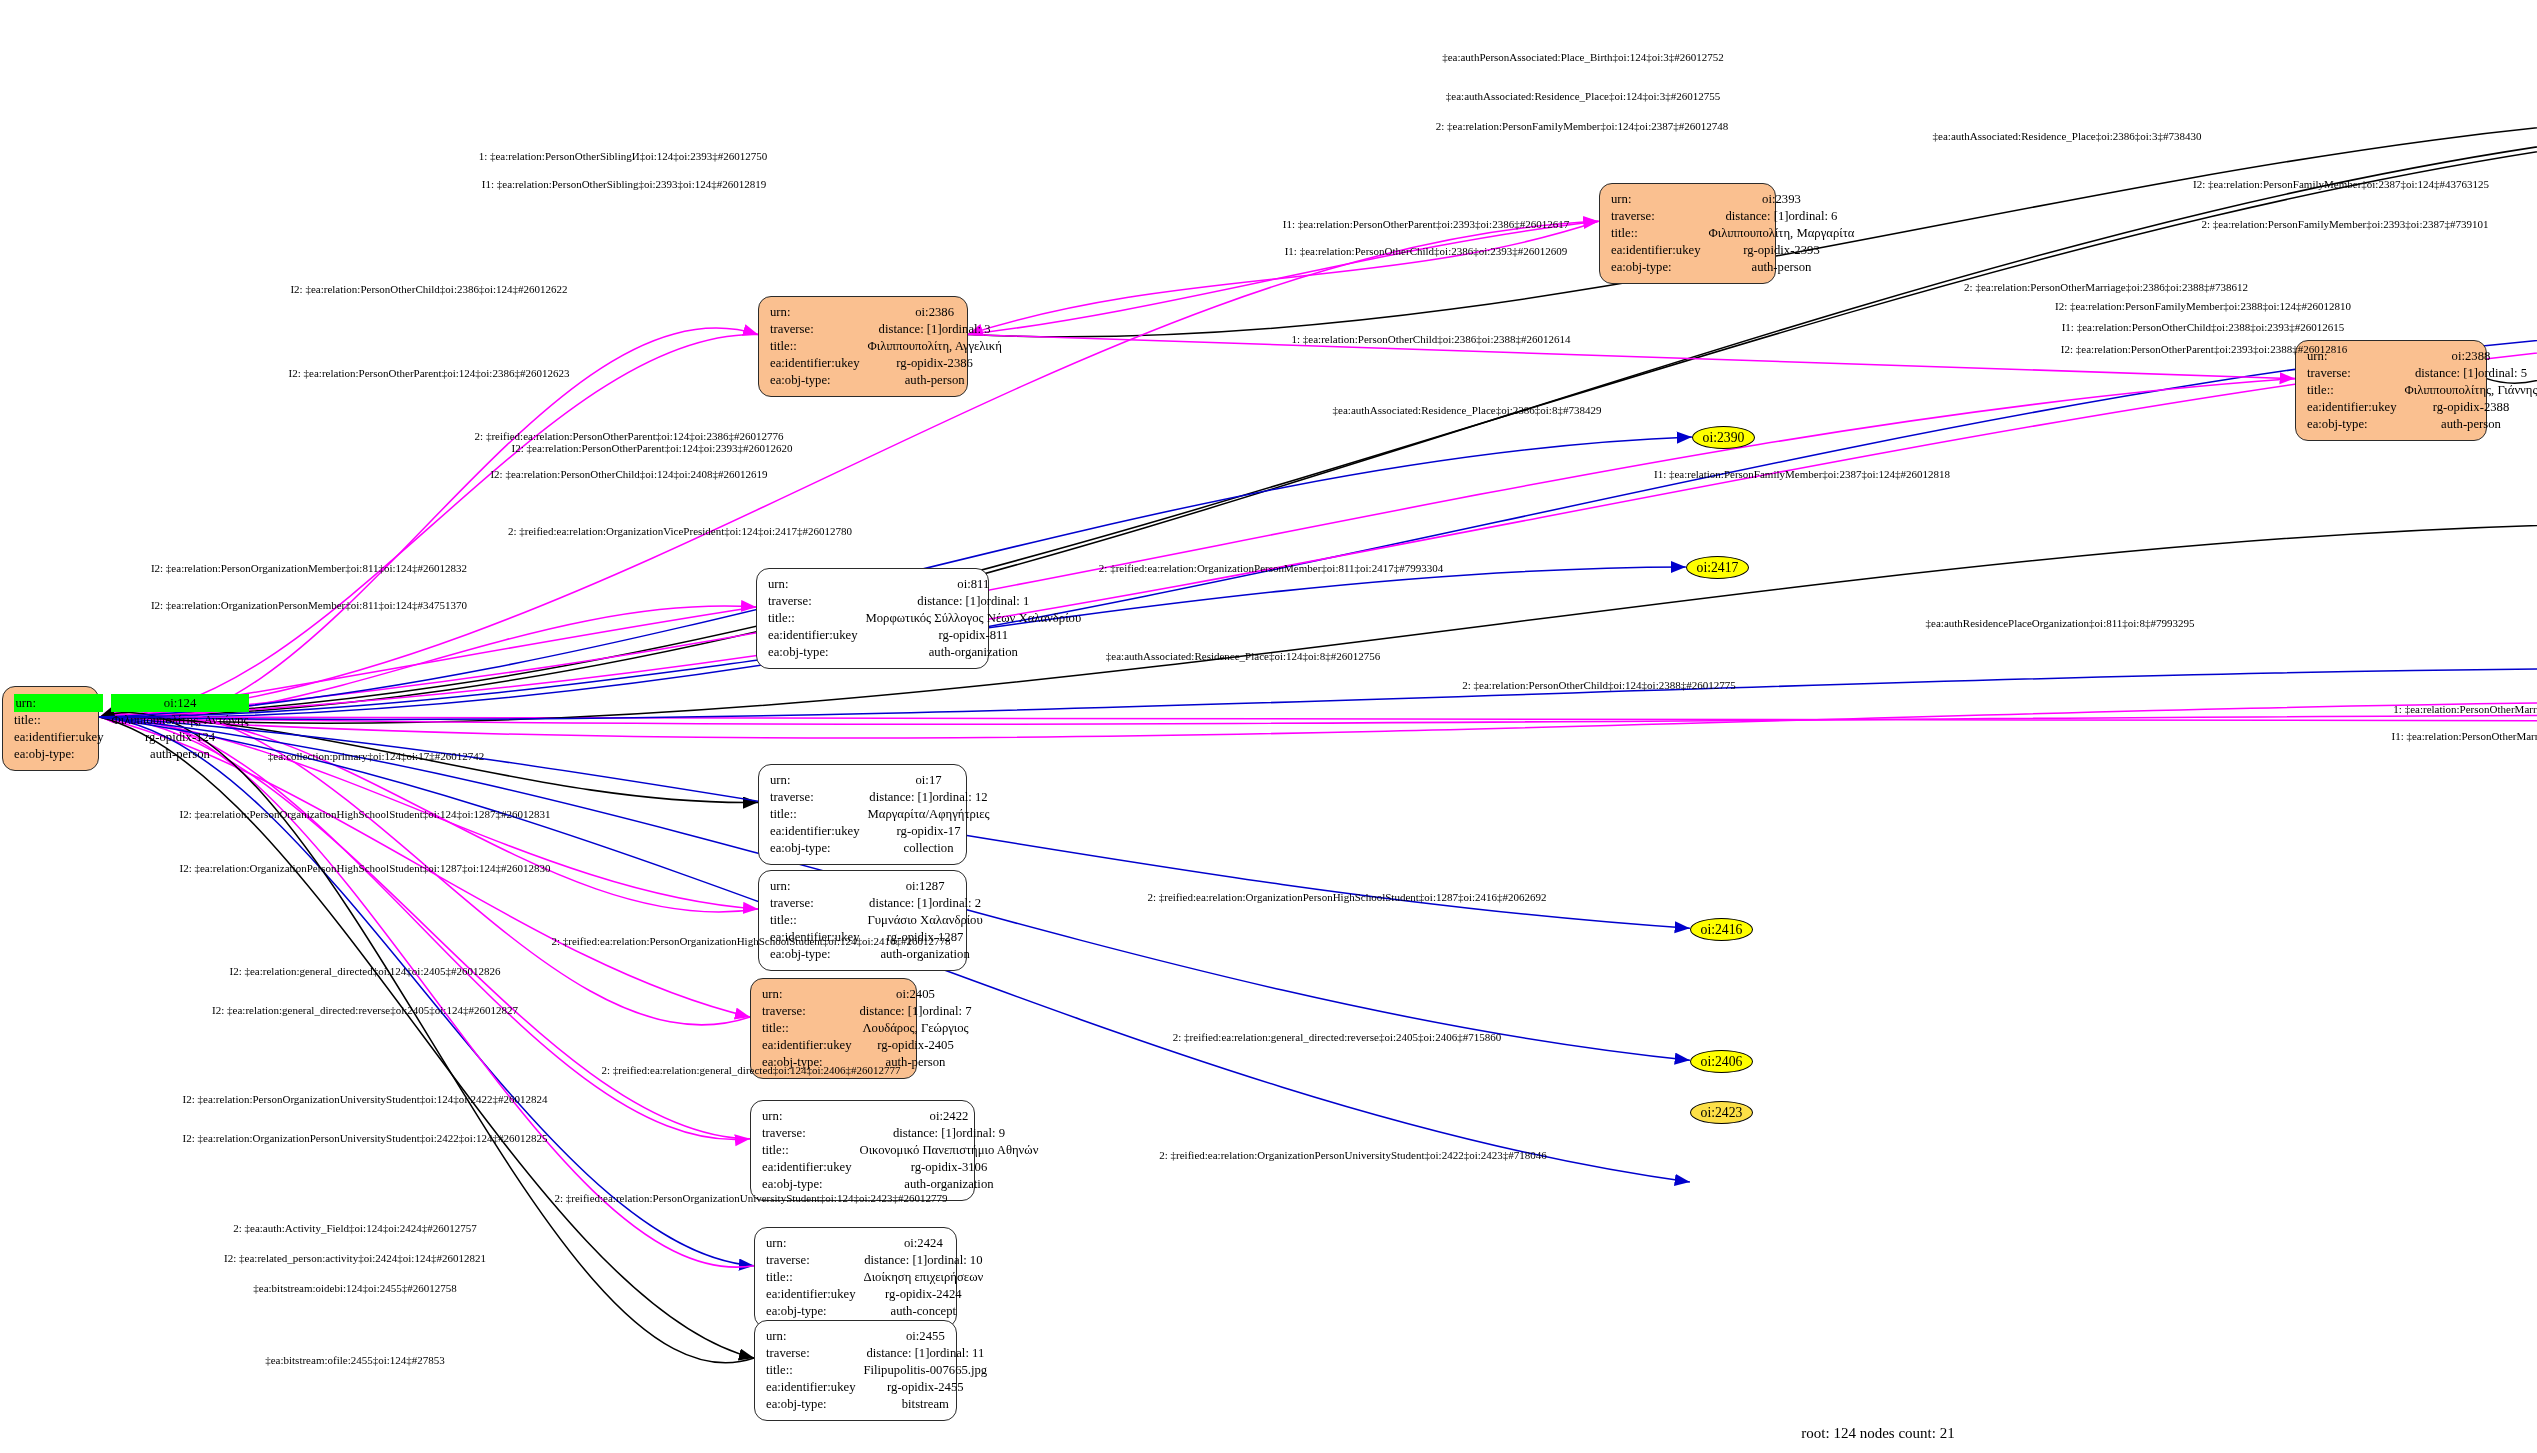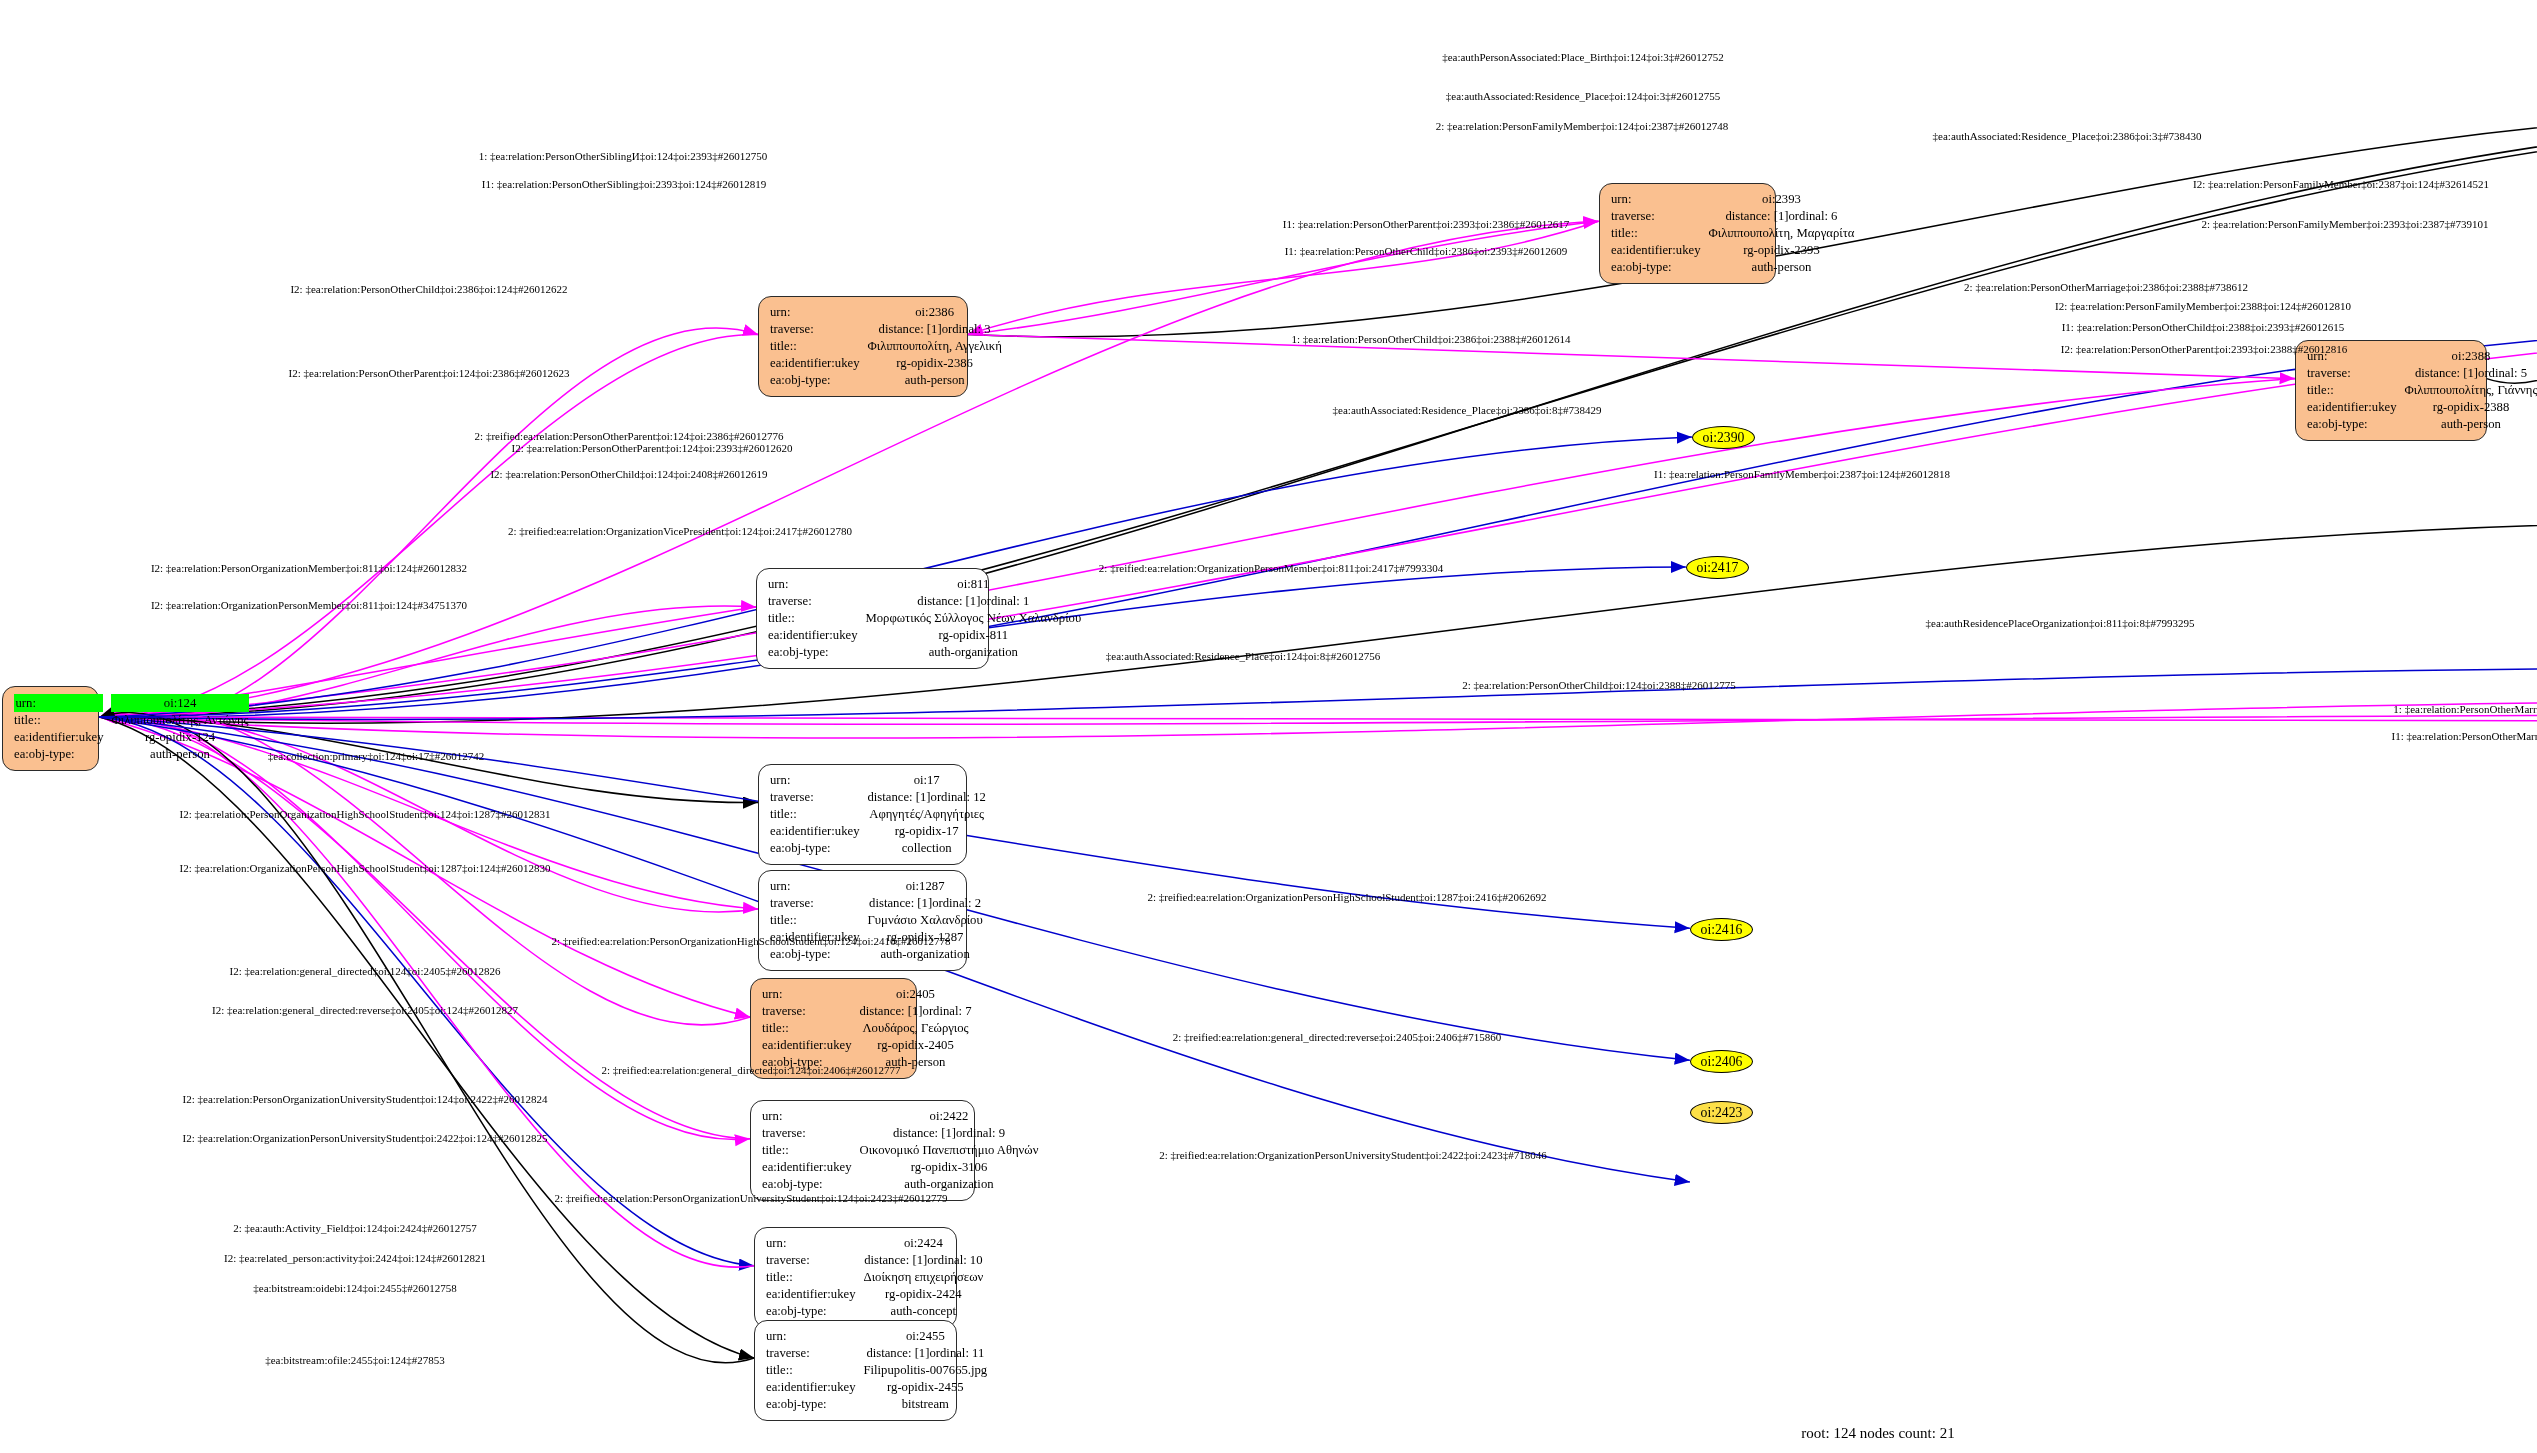--- a/index.html
+++ b/index.html
@@ -244,21 +244,21 @@
             <tr>
               <td class="k">urn:</td>
               <td class="v">oi:17</td>
             </tr>
             <tr>
               <td class="k">traverse:</td>
               <td class="v"><span class="trav">distance: [1]</span><span class="trav ord">ordinal: 12</span></td>
             </tr>
             <tr>
               <td class="k">title::</td>
-              <td class="v">Αφηγητές/Αφηγήτριες</td>
+              <td class="v">Μαργαρίτα/Αφηγήτριες</td>
             </tr>
             <tr>
               <td class="k">ea:identifier:ukey</td>
               <td class="v">rg-opidix-17</td>
             </tr>
             <tr>
               <td class="k">ea:obj-type:</td>
               <td class="v">collection</td>
             </tr>
           </tbody>
@@ -376,21 +376,21 @@
       <div class="ellipse" style="left: 1690px; top: 1050px; width: 61px; height: 21px; background: rgb(255, 255, 0);">oi:2406</div>
       <div class="ellipse" style="left: 1690px; top: 1101px; width: 61px; height: 21px; background: #fde047;">oi:2423</div>
     </div>
   <div id="label-layer">
       <div class="elabel" style="left: 1583px; top: 57px; color: rgb(0, 0, 0);">‡ea:authPersonAssociated:Place_Birth‡oi:124‡oi:3‡#26012752</div>
       <div class="elabel" style="left: 1583px; top: 96px; color: rgb(0, 0, 0);">‡ea:authAssociated:Residence_Place‡oi:124‡oi:3‡#26012755</div>
       <div class="elabel" style="left: 1582px; top: 126px; color: rgb(0, 0, 0);">2: ‡ea:relation:PersonFamilyMember‡oi:124‡oi:2387‡#26012748</div>
       <div class="elabel" style="left: 2067px; top: 136px; color: rgb(0, 0, 0);">‡ea:authAssociated:Residence_Place‡oi:2386‡oi:3‡#738430</div>
       <div class="elabel" style="left: 623px; top: 156px; color: rgb(0, 0, 0);">1: ‡ea:relation:PersonOtherSiblingИ‡oi:124‡oi:2393‡#26012750</div>
       <div class="elabel" style="left: 624px; top: 184px; color: rgb(0, 0, 0);">I1: ‡ea:relation:PersonOtherSibling‡oi:2393‡oi:124‡#26012819</div>
-      <div class="elabel" style="left: 2341px; top: 184px; color: rgb(0, 0, 0);">I2: ‡ea:relation:PersonFamilyMember‡oi:2387‡oi:124‡#32614521</div>
+      <div class="elabel" style="left: 2341px; top: 184px; color: rgb(0, 0, 0);">I2: ‡ea:relation:PersonFamilyMember‡oi:2387‡oi:124‡#43763125</div>
       <div class="elabel" style="left: 2345px; top: 224px; color: rgb(0, 0, 0);">2: ‡ea:relation:PersonFamilyMember‡oi:2393‡oi:2387‡#739101</div>
       <div class="elabel" style="left: 1426px; top: 224px; color: rgb(0, 0, 0);">I1: ‡ea:relation:PersonOtherParent‡oi:2393‡oi:2386‡#26012617</div>
       <div class="elabel" style="left: 1426px; top: 251px; color: rgb(0, 0, 0);">I1: ‡ea:relation:PersonOtherChild‡oi:2386‡oi:2393‡#26012609</div>
       <div class="elabel" style="left: 429px; top: 289px; color: rgb(0, 0, 0);">I2: ‡ea:relation:PersonOtherChild‡oi:2386‡oi:124‡#26012622</div>
       <div class="elabel" style="left: 2106px; top: 287px; color: rgb(0, 0, 0);">2: ‡ea:relation:PersonOtherMarriage‡oi:2386‡oi:2388‡#738612</div>
       <div class="elabel" style="left: 2203px; top: 306px; color: rgb(0, 0, 0);">I2: ‡ea:relation:PersonFamilyMember‡oi:2388‡oi:124‡#26012810</div>
       <div class="elabel" style="left: 2203px; top: 327px; color: rgb(0, 0, 0);">I1: ‡ea:relation:PersonOtherChild‡oi:2388‡oi:2393‡#26012615</div>
       <div class="elabel" style="left: 2204px; top: 349px; color: rgb(0, 0, 0);">I2: ‡ea:relation:PersonOtherParent‡oi:2393‡oi:2388‡#26012816</div>
       <div class="elabel" style="left: 1431px; top: 339px; color: rgb(0, 0, 0);">1: ‡ea:relation:PersonOtherChild‡oi:2386‡oi:2388‡#26012614</div>
       <div class="elabel" style="left: 429px; top: 373px; color: rgb(0, 0, 0);">I2: ‡ea:relation:PersonOtherParent‡oi:124‡oi:2386‡#26012623</div>

